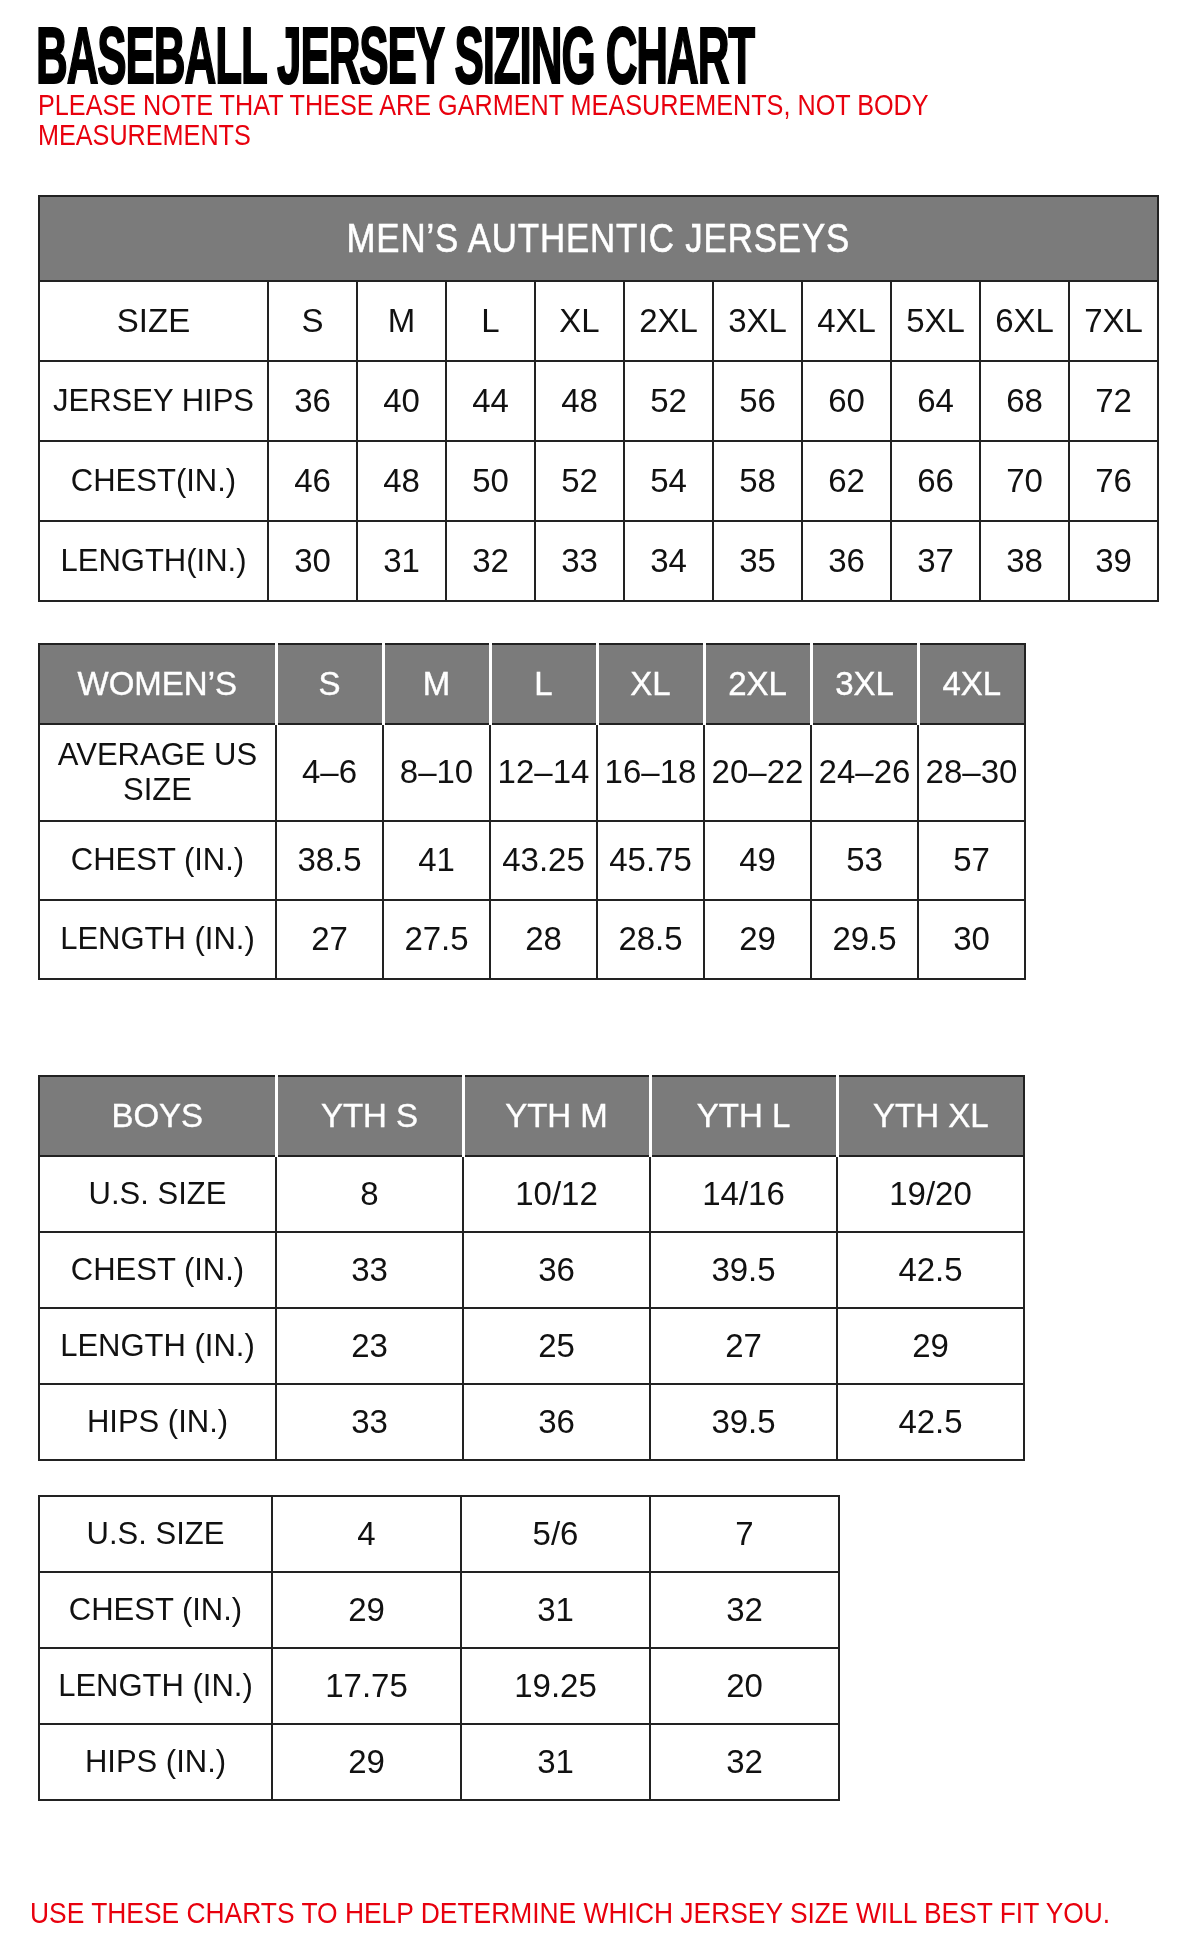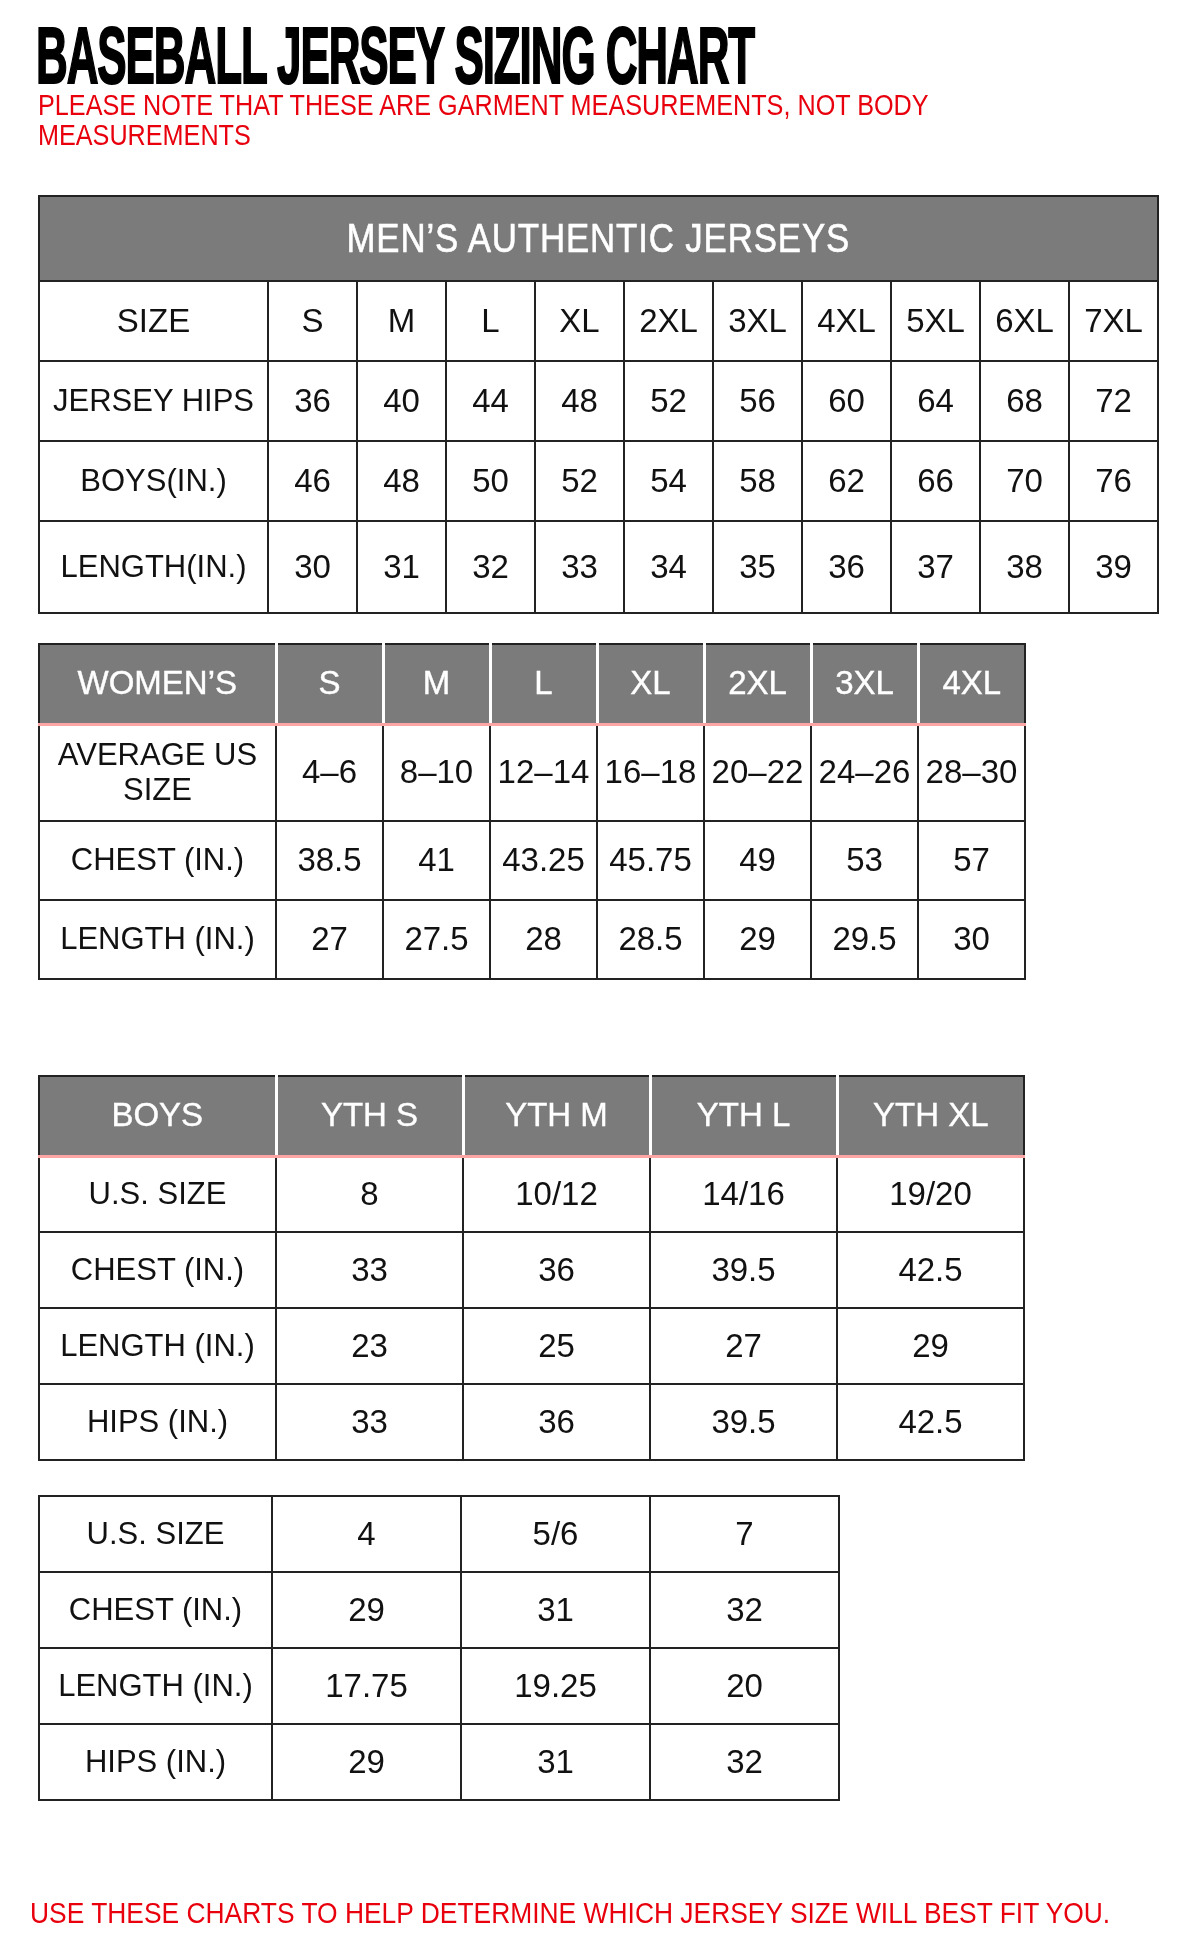--- a/index.html
+++ b/index.html
@@ -34,21 +34,21 @@
     font-size:33px;color:var(--ink);padding:0 6px;overflow:hidden;line-height:1.12;
   }
   .title-bar td{background:var(--gray);border:2px solid var(--grid);height:85px;}
   .title-bar span{
     display:inline-block;color:var(--hdr-text);font-size:41px;letter-spacing:1px;
     transform:scaleX(0.85);transform-origin:center;white-space:nowrap;
     -webkit-text-stroke:0.6px #fff;
   }
   tr.hdr td{
     background:var(--gray);color:var(--hdr-text);font-size:33px;
-    border-bottom:3px solid #fca5a5;-webkit-text-stroke:0.4px #fff;
+    border-bottom:1px solid #fca5a5;-webkit-text-stroke:0.4px #fff;
   }
   tr.hdr td + td{border-left:3px solid #ffffff;}
   tr.hdr.darksep td + td{border-left:2px solid var(--grid);}
   tr.plainhdr td{background:#ffffff;}
   td.lbl{font-size:31px;padding:0 10px;}
   .footer{
     position:absolute;left:30px;top:1896px;
     color:var(--red);font-size:30px;white-space:nowrap;
     transform:scaleX(0.88);transform-origin:left top;
   }
@@ -102,33 +102,33 @@
           <td>44</td>
           <td>48</td>
           <td>52</td>
           <td>56</td>
           <td>60</td>
           <td>64</td>
           <td>68</td>
           <td>72</td>
         </tr>
         <tr class="datarow" style="height: 80px;">
-          <td class="lbl">BOYS(IN.)</td>
+          <td class="lbl">CHEST(IN.)</td>
           <td>46</td>
           <td>48</td>
           <td>50</td>
           <td>52</td>
           <td>54</td>
           <td>58</td>
           <td>62</td>
           <td>66</td>
           <td>70</td>
           <td>76</td>
         </tr>
-        <tr class="datarow" style="height: 92px; border-radius: 23px;">
+        <tr class="datarow" style="height: 80px; border-radius: 23px;">
           <td class="lbl">LENGTH(IN.)</td>
           <td>30</td>
           <td>31</td>
           <td>32</td>
           <td>33</td>
           <td>34</td>
           <td>35</td>
           <td>36</td>
           <td>37</td>
           <td>38</td>

